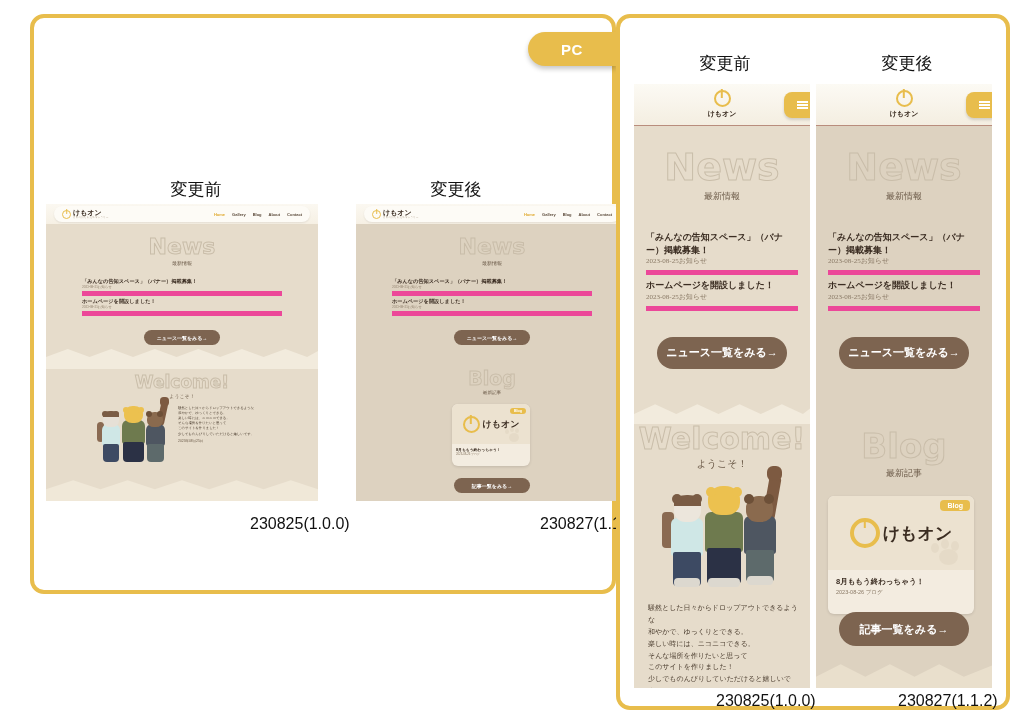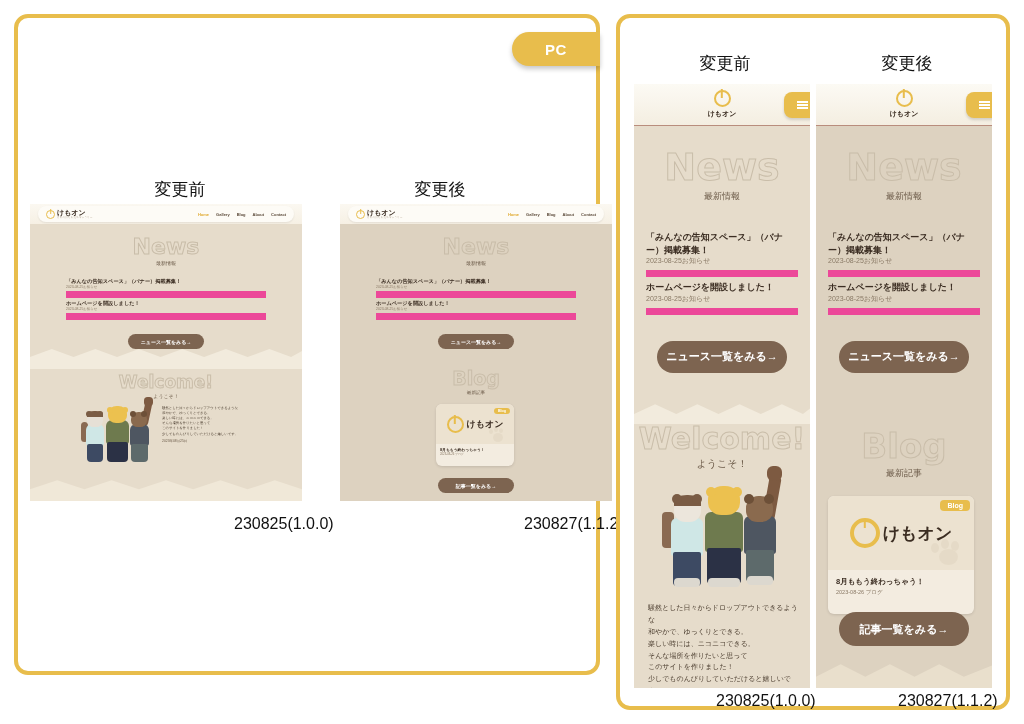--- a/index.html
+++ b/index.html
@@ -11,21 +11,21 @@
   }
   .stage { position: relative; width: 1024px; height: 724px; background: #fff; }
 
   
   .panel {
     position: absolute;
     background: #ffffff;
     border: 4px solid #e8bd4c;
     border-radius: 14px;
   }
-  .panel-pc   { left: 14px;  top: 14px; width: 586px; height: 661px; }
+  .panel-pc   { left: 30px;  top: 14px; width: 586px; height: 580px; }
   .panel-sp   { left: 616px; top: 14px; width: 394px; height: 696px; }
 
   
   .badge {
     position: absolute;
     background: #e8bd4c;
     color: #ffffff;
     font-weight: bold;
     display: flex; align-items: center; justify-content: center;
     border-radius: 18px 0 0 18px;
@@ -95,21 +95,21 @@
   .wm {
     text-align: center;
     font-weight: bold;
     color: transparent;
     -webkit-text-stroke: 1px #c9bda9;
     font-family: "DejaVu Sans", sans-serif;
     line-height: 1;
   }
   .wm-sub { text-align: center; color: #6b5a48; }
 
-  .newsrow { border-bottom: 7px solid #ec4899; padding: 2px 0; }
+  .newsrow { border-bottom: 5px solid #ec4899; padding: 2px 0; font-family: Liberation Serif, serif; }
   .newsrow .ttl { font-weight: bold; color: #3b2d22; }
   .newsrow .dt  { color: #8a7a66; }
 
   .pill {
     background: #7d6450; color: #fff; border-radius: 999px;
     text-align: center; display: flex; align-items: center; justify-content: center;
     margin: 0 auto; font-weight: bold;
   }
 
   

